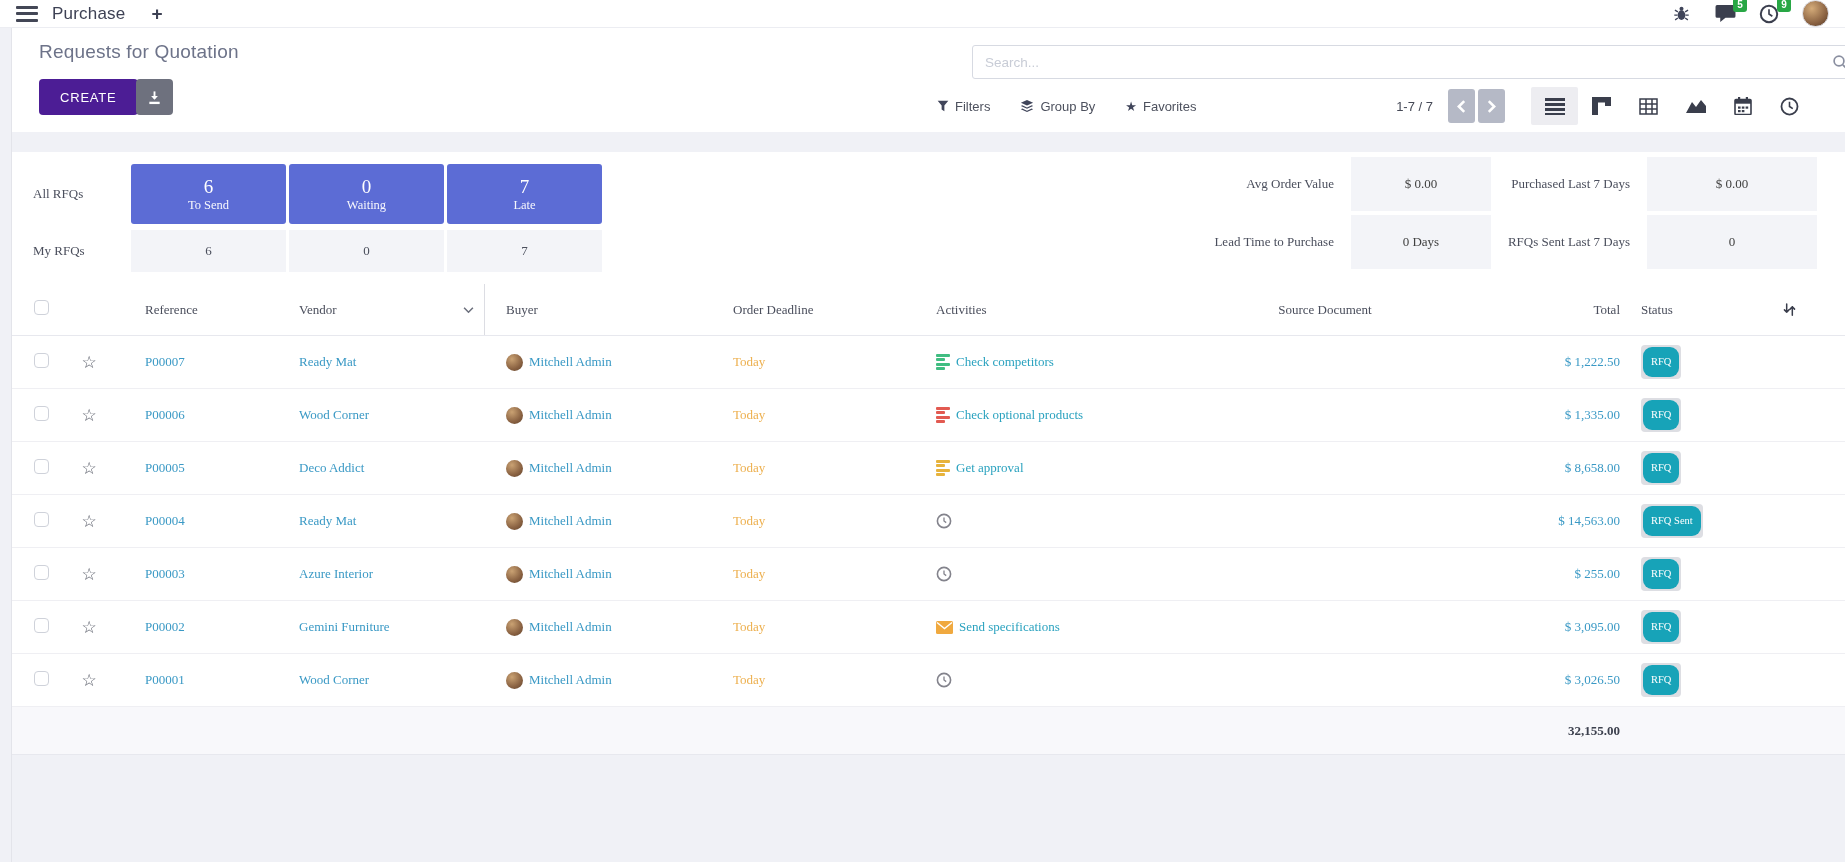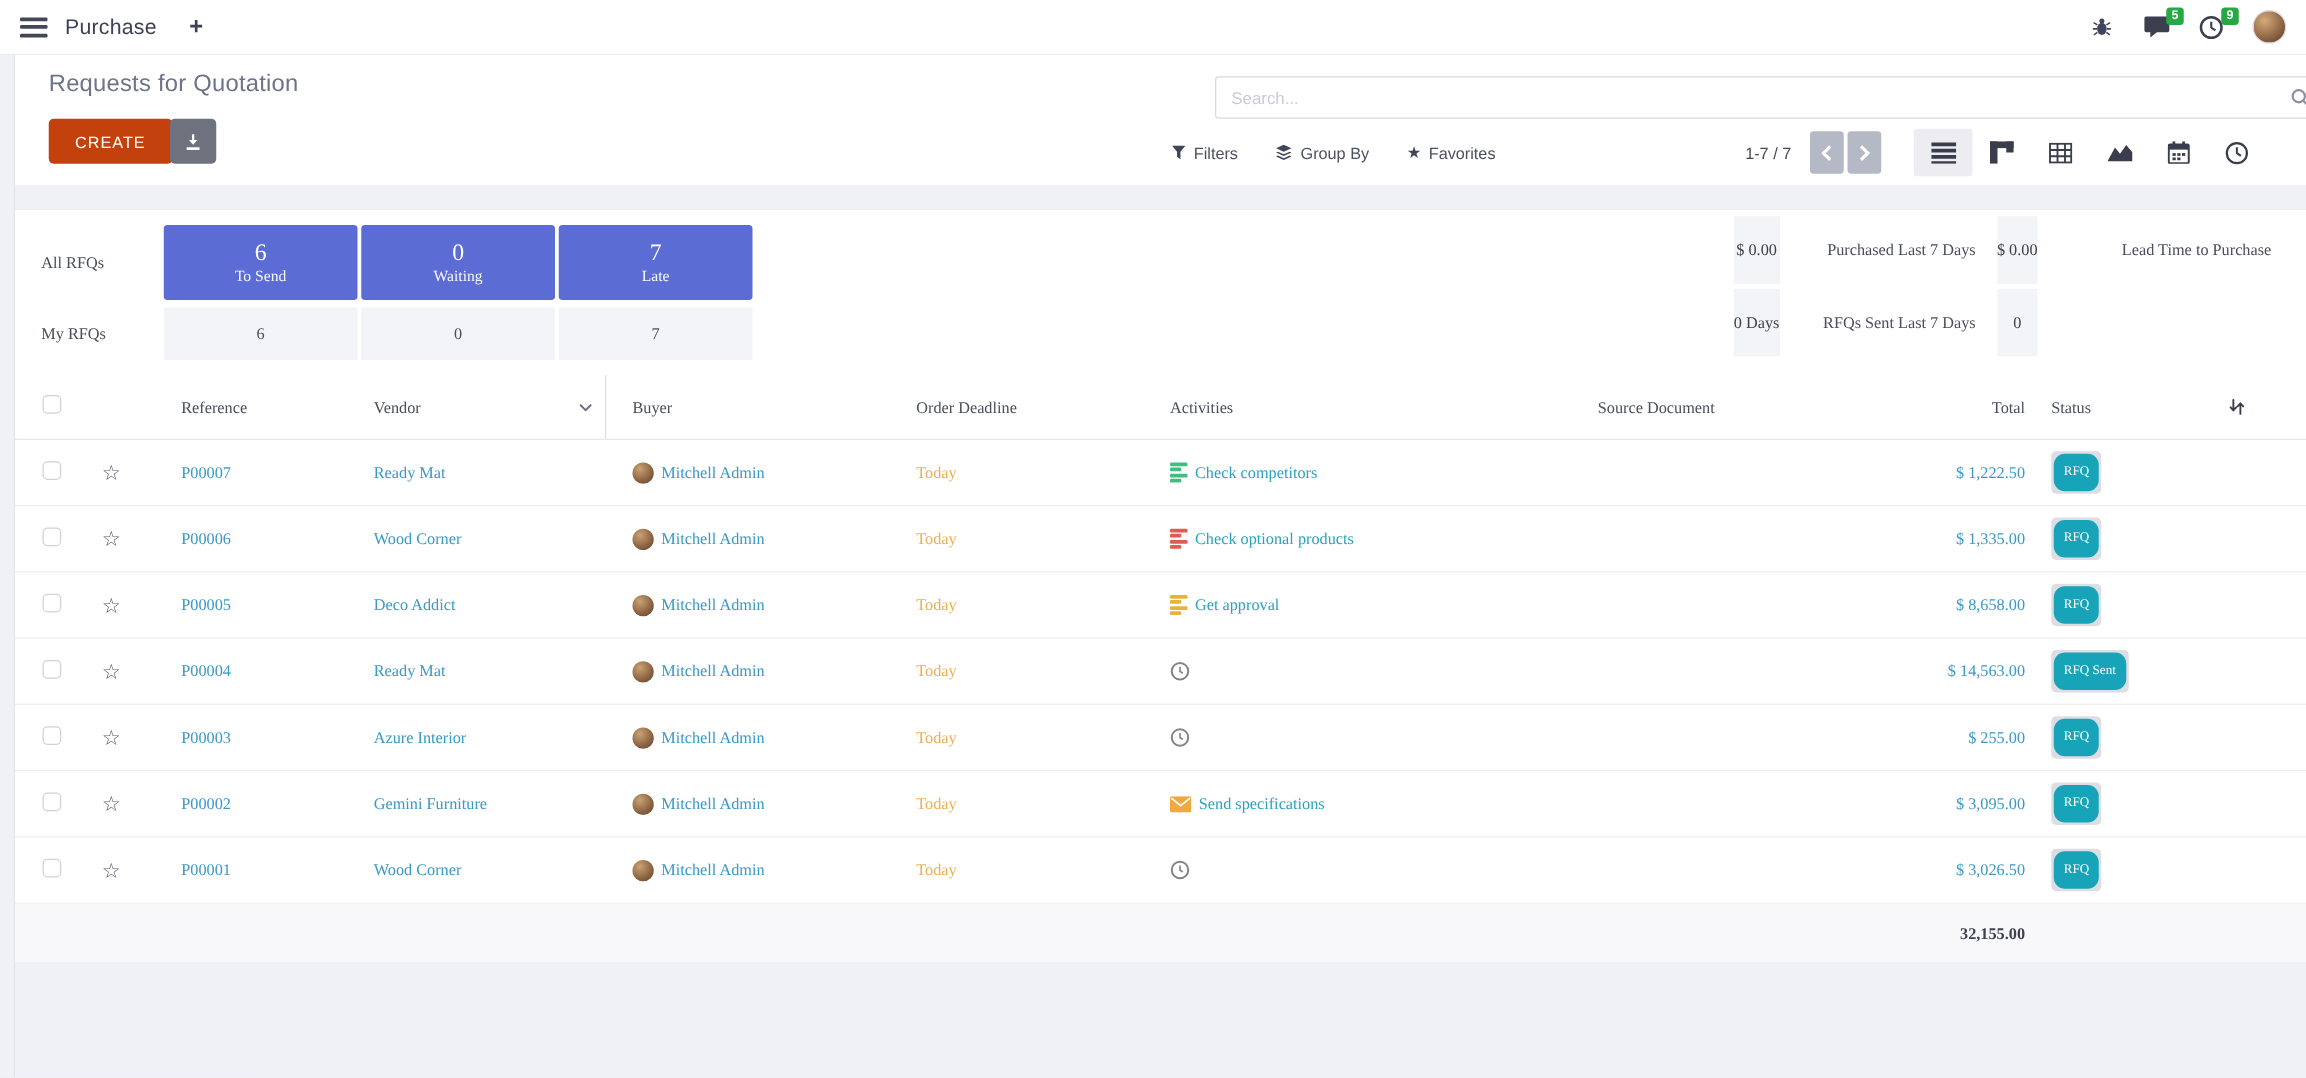--- a/index.html
+++ b/index.html
@@ -1,37 +1,37 @@
 <!DOCTYPE html>
 <html><head>
 <meta charset="utf-8">
 <style>
   * { box-sizing: border-box; margin: 0; padding: 0; }
   html,body { background:#e9eaf0; }
   body { font-family:"Liberation Sans","DejaVu Sans",sans-serif; font-size:13px; color:#4a4e5c; }
   .screen { width:1845px; height:862px; background:#f0f1f6; position:relative; overflow:hidden; }
 
   
-  .navbar { height:44px; background:#fff; display:flex; align-items:center; padding:0 16px; border-bottom:1px solid #ecedf2; }
+  .navbar { height:28px; background:#fff; display:flex; align-items:center; padding:0 16px; border-bottom:1px solid #ecedf2; }
   .nav-menu { width:22px; height:16px; display:flex; flex-direction:column; justify-content:space-between; cursor:pointer; }
   .nav-menu i { display:block; height:3px; background:#434756; border-radius:1px; }
   .app-name { font-size:17px; color:#3d4154; margin-left:14px; font-weight:500; letter-spacing:.2px; }
   .nav-plus { margin-left:26px; font-size:19px; font-weight:700; color:#3d4154; line-height:1; }
   .nav-right { margin-left:auto; display:flex; align-items:center; gap:22px; }
   .nav-ico { position:relative; display:inline-flex; width:22px; height:22px; align-items:center; justify-content:center; }
   .nav-badge { position:absolute; top:-5px; right:-11px; background:#28a745; color:#fff; font-size:10px; font-weight:700; line-height:1; padding:2px 4px; border-radius:3px; min-width:14px; text-align:center; }
   .avatar-lg { width:27px; height:27px; border-radius:50%; background:radial-gradient(circle at 35% 30%, #d4ab79, #8a6242 62%, #543a26); border:1px solid #d8d8de; }
 
   
   .page { margin-left:11px; border-left:1px solid #e3e4ea; }
 
   
   .cp { background:#fff; height:104px; position:relative;padding-left:25px; }
   .page-title { position:absolute; left:27px; top:13px; font-size:19px; color:#6d7389; letter-spacing:.2px; }
-  .btn-create { position:absolute; left:27px; top:51px; height:36px; padding:0 21px; background:#c2410c; color:#fff; border:none; border-radius:4px; font-size:13px; letter-spacing:.8px; font-family:inherit; cursor:pointer; }
+  .btn-create { position:absolute; left:27px; top:51px; height:36px; padding:0 21px; background:#4c1d95; color:#fff; border:none; border-radius:4px; font-size:13px; letter-spacing:.8px; font-family:inherit; cursor:pointer; }
   .btn-export { position:absolute; left:124px; top:51px; width:37px; height:36px; background:#6e717e; border:none; border-radius:4px; display:flex; align-items:center; justify-content:center; cursor:pointer; }
   .search-box { position:absolute; left:925px; top:17px; width:888px; height:34px; border:1px solid #d7dae2; border-radius:3px; background:#fff; display:flex; align-items:center;margin-left:35px; }
   .search-box input { flex:1; border:none; outline:none; height:100%; padding:0 12px; font-size:13.5px; font-family:inherit; color:#4a4e5c; background:transparent; }
   .search-box input::placeholder { color:#c8ccd6; }
   .search-ico { padding-right:10px; display:flex; }
   .filter-row { position:absolute; left:925px; right:32px; top:60px; height:36px; display:flex; align-items:center; color:#4d515e; }
   .fr-item { display:inline-flex; align-items:center; gap:6px; margin-right:30px; cursor:pointer; white-space:nowrap; }
   .fr-star { color:#40455a; font-size:13px; }
   .spacer { flex:1; }
   .pager-txt { margin-right:12px; color:#454956; }
@@ -265,20 +265,21 @@
             <span class="lbl">Late</span>
           </button>
         </div>
         <div class="dash-row r2">
           <div class="dash-label">My RFQs</div>
           <div class="kpi-cell">6</div>
           <div class="kpi-cell">0</div>
           <div class="kpi-cell">7</div>
         </div>
         <div class="dash-right">
+          <div class="dr-label">Avg Order Value</div>
           <div class="dr-cell">$ 0.00</div>
           <div class="dr-label">Purchased Last 7 Days</div>
           <div class="dr-cell">$ 0.00</div>
           <div class="dr-label">Lead Time to Purchase</div>
           <div class="dr-cell">0 Days</div>
           <div class="dr-label">RFQs Sent Last 7 Days</div>
           <div class="dr-cell">0</div>
         </div>
       </div>
 

